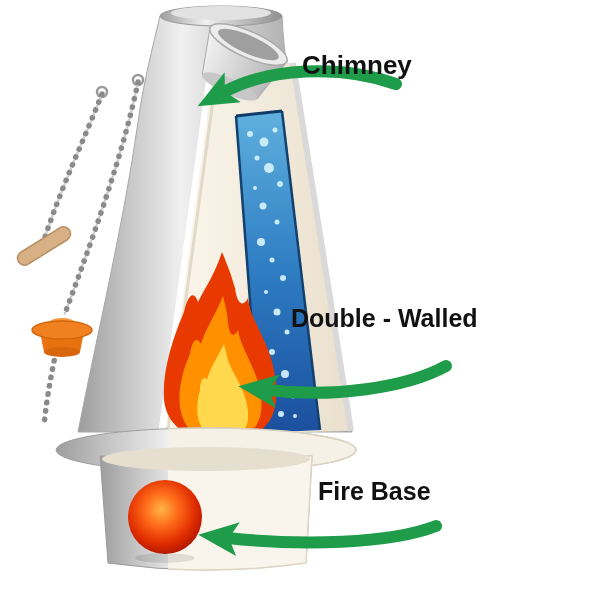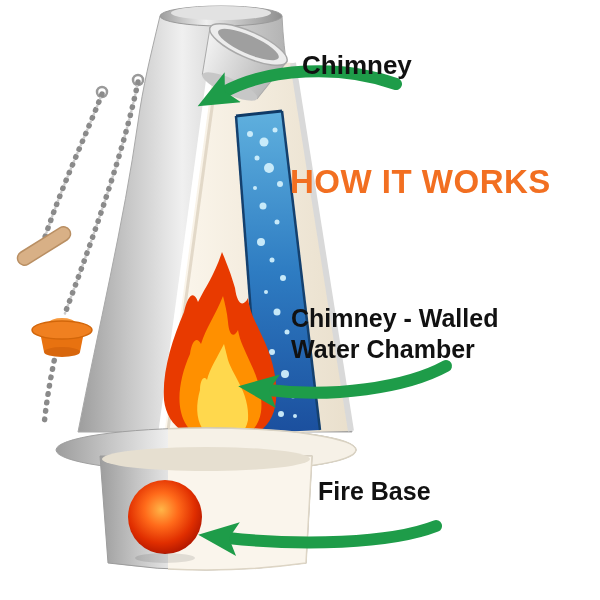--- a/index.html
+++ b/index.html
@@ -157,20 +157,18 @@
     </g>
 
     <g fill="none" stroke="var(--c-arrow-green,#1E9C49)" stroke-width="12" stroke-linecap="round">
       <path d="M396,84 C340,64 268,68 224,92" marker-end="url(#ah)"></path>
       <path d="M446,366 C406,388 332,398 268,390" marker-end="url(#ah)"></path>
       <path d="M436,526 C390,544 300,546 228,538" marker-end="url(#ah)"></path>
     </g>
   </svg>
 
   <div class="label label-chimney">Chimney</div>
-  <div class="page-title">HOW IT WORKS</div>
   <div class="label label-dw">
-    <div>Chimney - Walled</div>
-    <div>Water Chamber</div>
+    <div>Double - Walled</div>
   </div>
   <div class="label label-fb">Fire Base</div>
 
 </div>
 
 </body></html>

